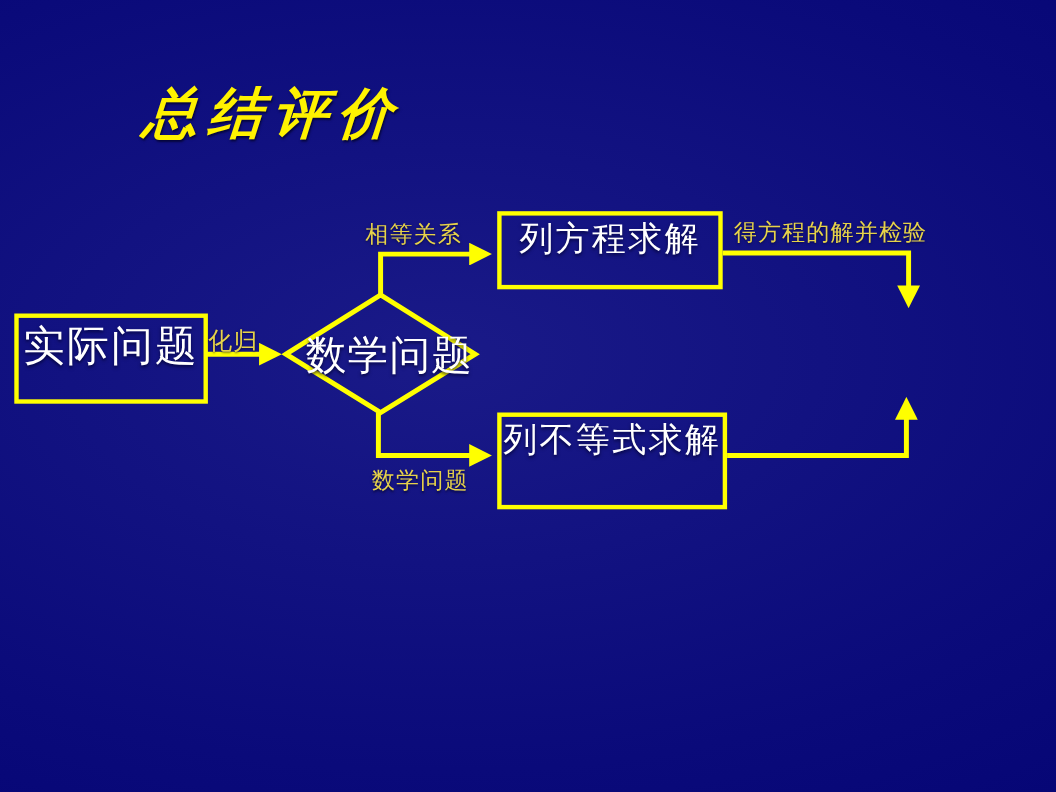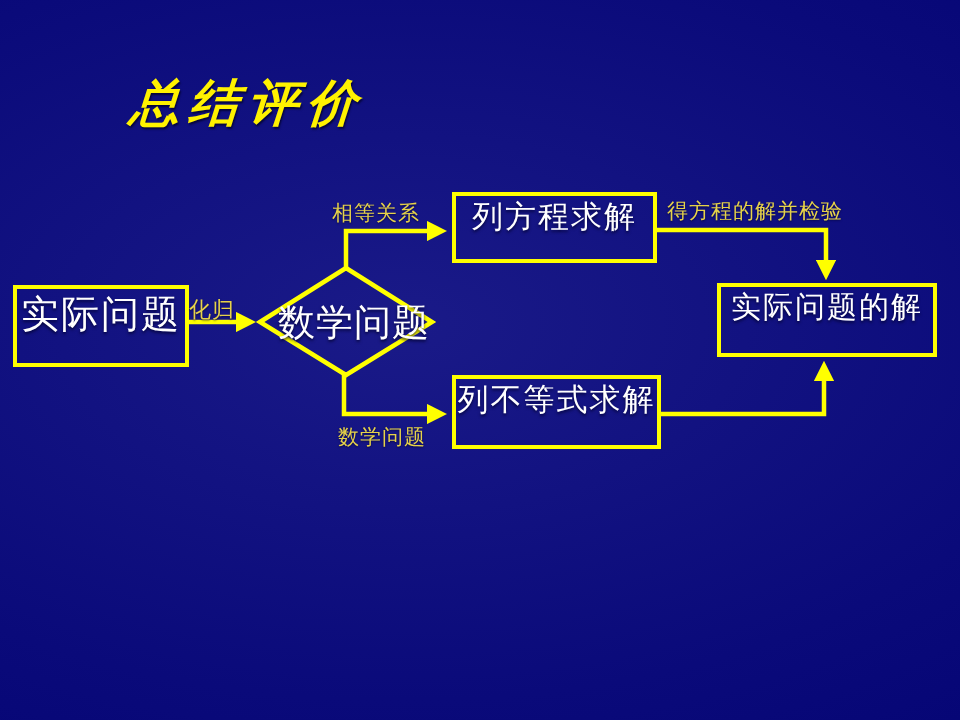--- a/index.html
+++ b/index.html
@@ -17,21 +17,21 @@
   }
   .connectors{position:absolute;left:0;top:0;width:960px;height:720px;}
   .node{
     position:absolute;border:4px solid #ffff00;box-sizing:border-box;
     display:flex;align-items:flex-start;justify-content:center;
     color:#ffffff;text-shadow:0 2px 3px rgba(0,0,40,.75);
     letter-spacing:2px;
   }
   #node-actual    {left:13px;  top:285px; width:176px; height:82px; font-size:38px;}
   #node-equation  {left:452px; top:192px; width:205px; height:71px; font-size:31px;}
-  #node-inequality{left:452px; top:375px; width:209px; height:74px; font-size:31px;}
+  #node-inequality{left:452px; top:375px; width:209px; height:88px; font-size:31px;}
   #node-solution  {left:717px; top:283px; width:220px; height:74px; font-size:30px;}
   .diamond-label{
     position:absolute;left:262px;top:301px;width:168px;height:44px;
     font-size:37px;line-height:44px;text-align:right;color:#ffffff;
     text-shadow:0 2px 3px rgba(0,0,40,.75);letter-spacing:1px;
   }
   .edge-label{
     position:absolute;color:#e6d24a;font-size:21px;white-space:nowrap;
     letter-spacing:1px;text-shadow:0 1px 2px rgba(0,0,30,.6);
   }
@@ -77,22 +77,19 @@
   </div>
 
   <div class="node" id="node-equation">
     <span>列方程求解</span>
   </div>
 
   <div class="node" id="node-inequality">
     <span>列不等式求解</span>
   </div>
 
-  <div class="node" id="node-solution">
-    <span>实际问题的解</span>
-  </div>
 
   <div class="edge-label" id="lbl-huagui">化归</div>
   <div class="edge-label" id="lbl-equal">相等关系</div>
   <div class="edge-label" id="lbl-unequal">数学问题</div>
   <div class="edge-label" id="lbl-eqcheck">得方程的解并检验</div>
 
 </div>
 
 </body></html>

